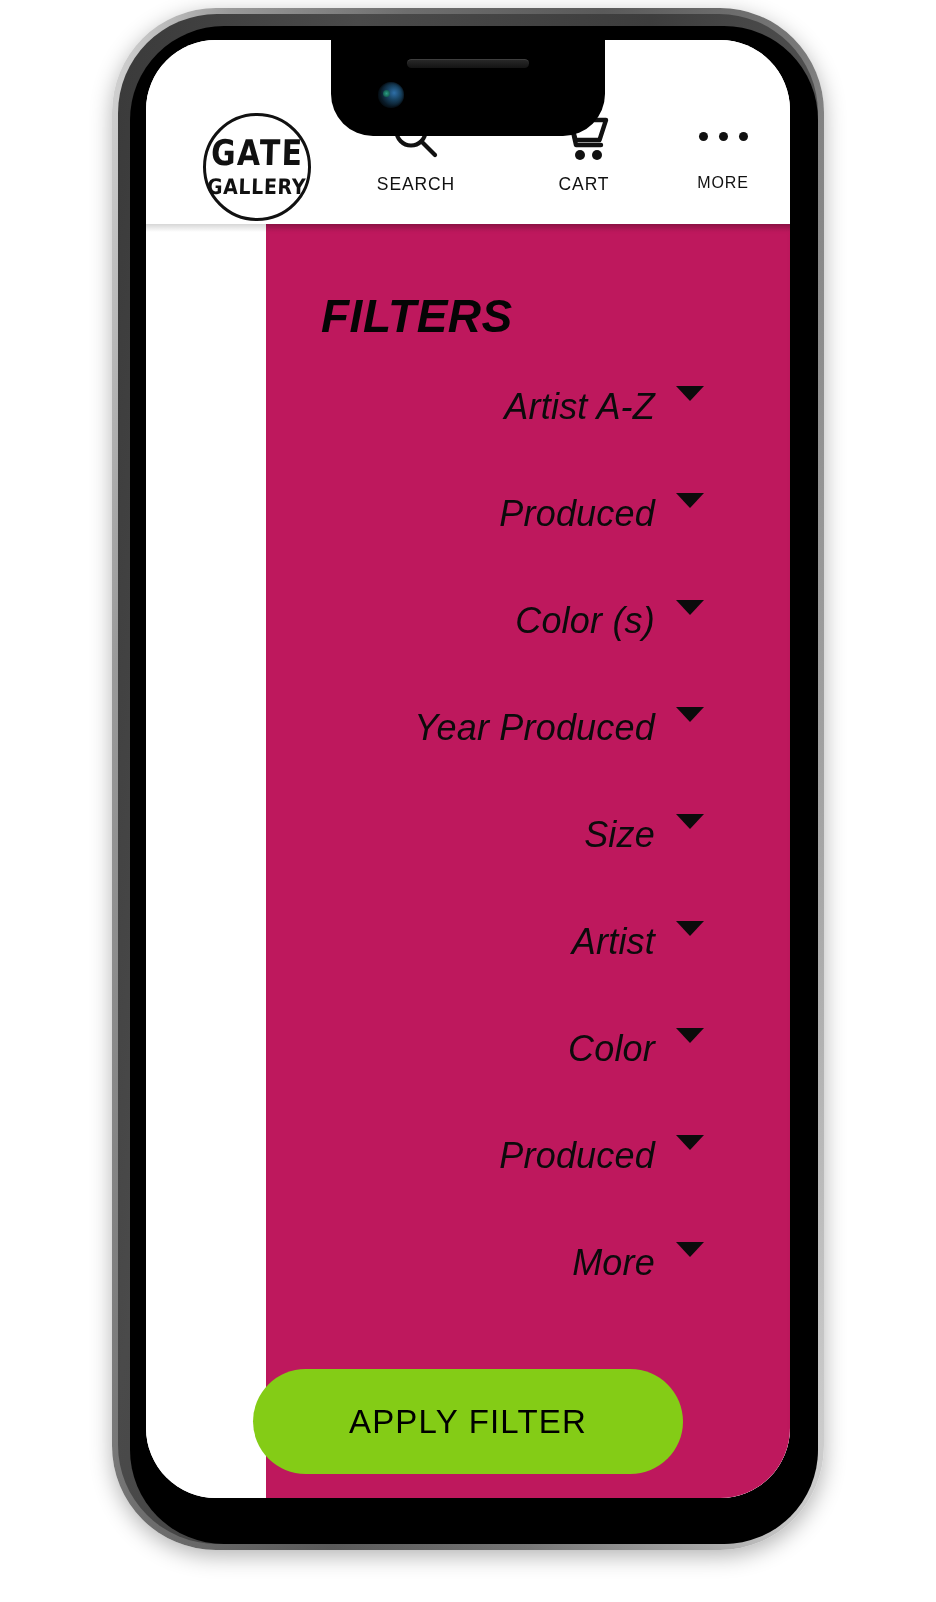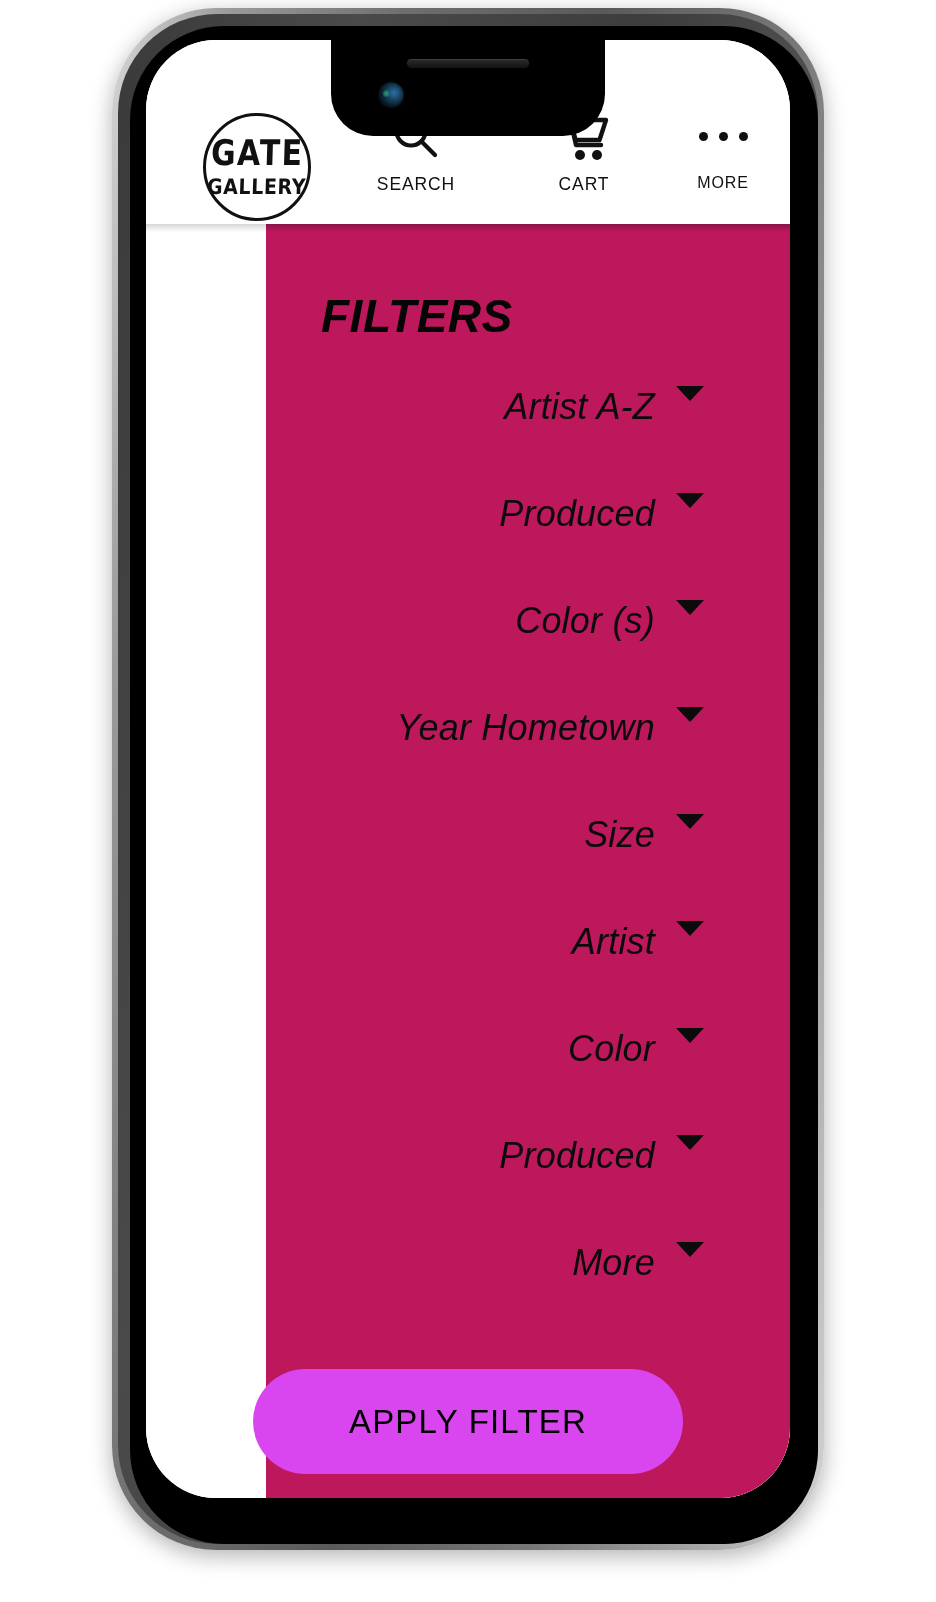--- a/index.html
+++ b/index.html
@@ -288,21 +288,21 @@
     right: 0;
     bottom: 24px;
     display: flex;
     justify-content: center;
     z-index: 16;
   }
   .apply-btn {
     width: 430px;
     height: 105px;
     border-radius: 53px;
-    background: #d946ef;
+    background: #84cc16;
     border: none;
     color: #000000;
     font-size: 33px;
     font-weight: 400;
     letter-spacing: 1.2px;
     font-family: "Liberation Sans", sans-serif;
     cursor: pointer;
     display: flex;
     align-items: center;
     justify-content: center;
@@ -343,21 +343,21 @@
           <span class="filter-label">Produced</span>
           <span class="chevron"></span>
         </div>
 
         <div class="filter-item">
           <span class="filter-label">Color (s)</span>
           <span class="chevron"></span>
         </div>
 
         <div class="filter-item">
-          <span class="filter-label">Year Hometown</span>
+          <span class="filter-label">Year Produced</span>
           <span class="chevron"></span>
         </div>
 
         <div class="filter-item">
           <span class="filter-label">Size</span>
           <span class="chevron"></span>
         </div>
 
         <div class="filter-item">
           <span class="filter-label">Artist</span>

